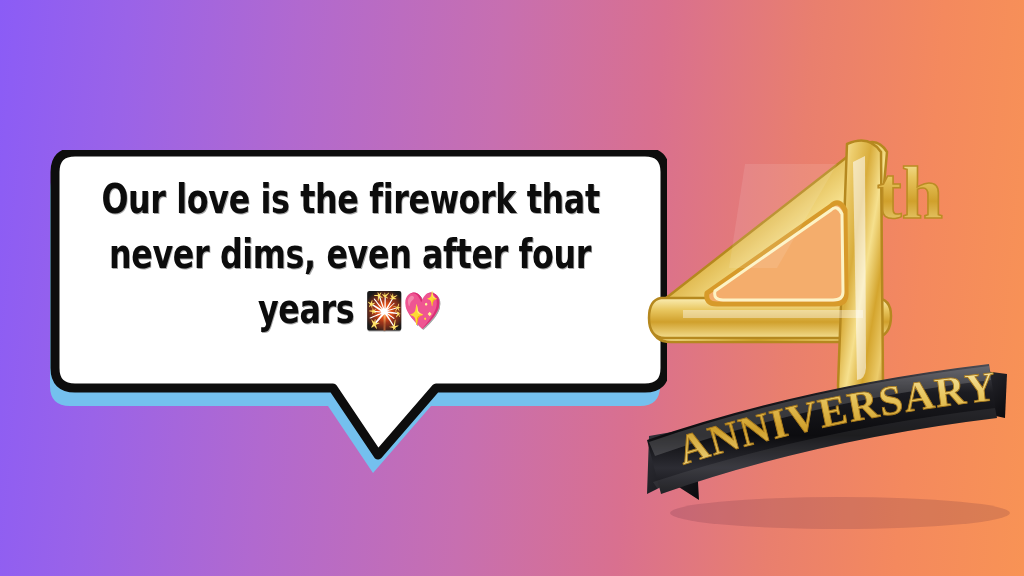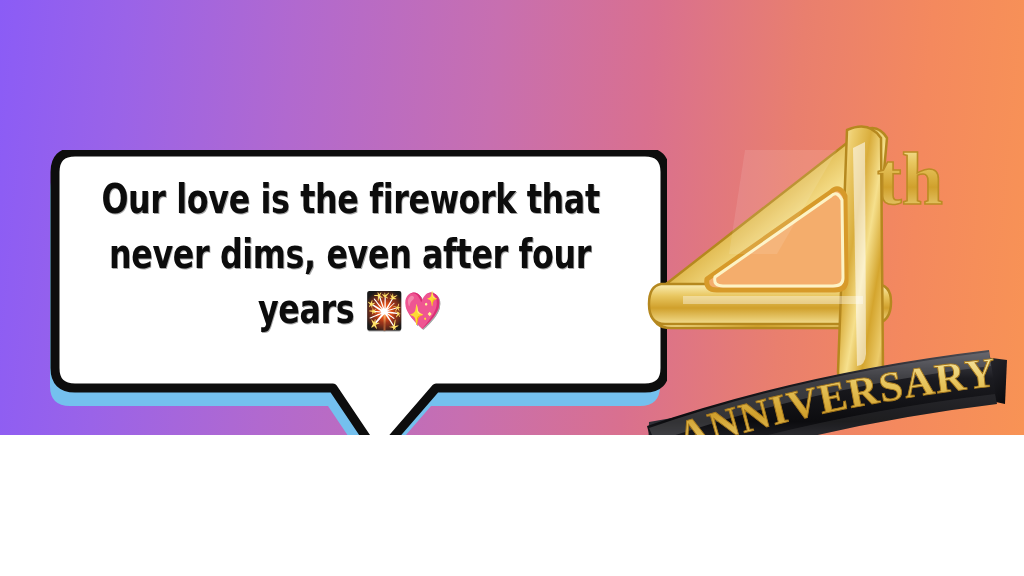--- a/index.html
+++ b/index.html
@@ -7,21 +7,21 @@
 
   html, body {
     width:1024px; height:576px;
     overflow:hidden;
     font-family:"Liberation Sans", sans-serif;
   }
 
   #canvas {
     position:relative;
     width:1024px;
-    height:435px;
+    height:576px;
     background:linear-gradient(95deg,
         #8b5cf6 0%,
         #9a63e8 12%,
         #b169cf 28%,
         #c76fb0 47%,
         #d9708f 62%,
         #e97f6e 76%,
         #f4895e 88%,
         #f89355 100%);
     overflow:hidden;
@@ -62,21 +62,21 @@
     font-family:"DejaVu Sans", sans-serif;
     font-weight:400;
     font-size:36px;
     letter-spacing:0;
   }
 
   
   #anniv {
     position:absolute;
     left:625px;
-    top:104px;
+    top:118px;
     width:399px;
     height:420px;
   }
   #anniv svg { display:block; width:100%; height:100%; }
   .th-txt, .ribbon-txt {
     font-family:"Liberation Serif", serif;
     font-weight:700;
   }
 </style>
 </head>

